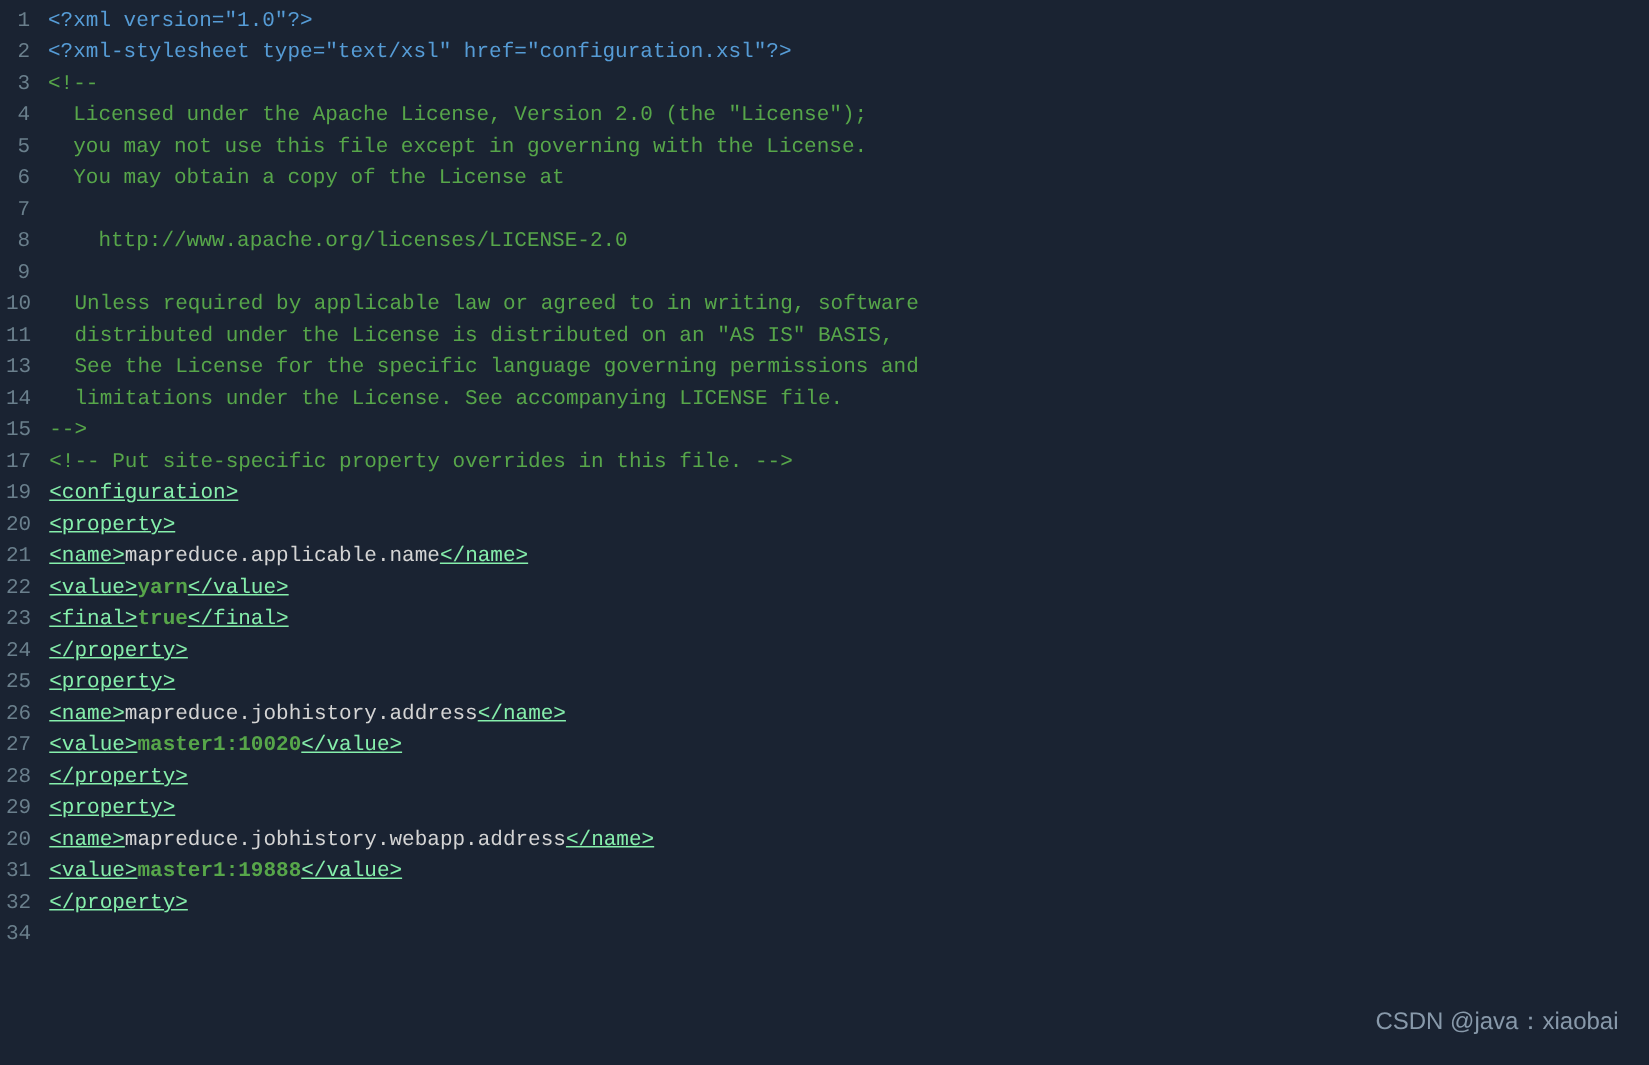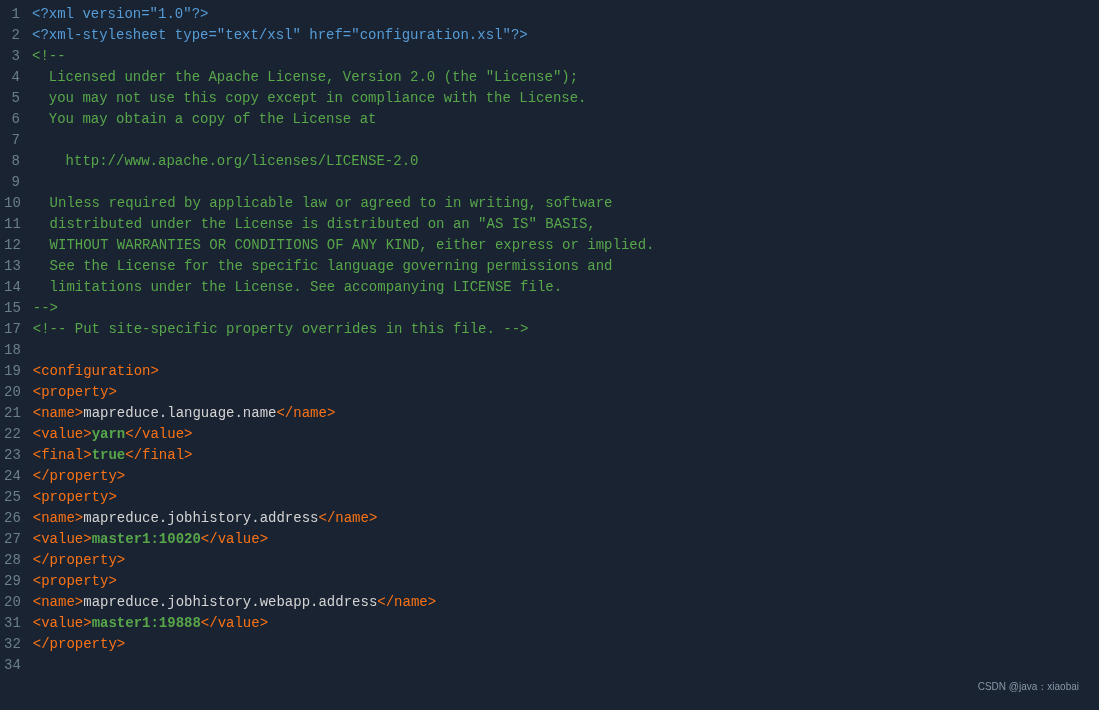--- a/index.html
+++ b/index.html
@@ -47,35 +47,35 @@
       flex: 1;
       white-space: pre;
     }
 
     
     .xml-decl { color: #569cd6; }
     .xml-pi { color: #569cd6; }
 
     
     .comment { color: #57a64a; }
-    .tag-open { color: #f97316; }
+    .tag-open { color: #86efac; text-decoration: underline; }
 
     
     .val-green { color: #57a64a; font-weight: bold; }
 
     
     .text-content { color: #d4d4d4; }
 
     .watermark {
       position: absolute;
       bottom: 16px;
       right: 20px;
       color: #8899aa;
       font-family: Arial, sans-serif;
-      font-size: 10px;
+      font-size: 16px;
     }
   </style>
 </head>
 <body>
 
 <div class="code-container" id="code-container">
 <div class="code-line">
       <span class="line-number">1</span>
       <span class="line-content"><span class="xml-decl">&lt;?xml version="1.0"?&gt;</span></span>
     </div>
@@ -86,21 +86,21 @@
     <div class="code-line">
       <span class="line-number">3</span>
       <span class="line-content"><span class="comment">&lt;!--</span></span>
     </div>
     <div class="code-line">
       <span class="line-number">4</span>
       <span class="line-content"><span class="comment">  Licensed under the Apache License, Version 2.0 (the "License");</span></span>
     </div>
     <div class="code-line">
       <span class="line-number">5</span>
-      <span class="line-content"><span class="comment">  you may not use this copy except in compliance with the License.</span></span>
+      <span class="line-content"><span class="comment">  you may not use this file except in governing with the License.</span></span>
     </div>
     <div class="code-line">
       <span class="line-number">6</span>
       <span class="line-content"><span class="comment">  You may obtain a copy of the License at</span></span>
     </div>
     <div class="code-line">
       <span class="line-number">7</span>
       <span class="line-content"><span class="comment"></span></span>
     </div>
     <div class="code-line">
@@ -113,54 +113,46 @@
     </div>
     <div class="code-line">
       <span class="line-number">10</span>
       <span class="line-content"><span class="comment">  Unless required by applicable law or agreed to in writing, software</span></span>
     </div>
     <div class="code-line">
       <span class="line-number">11</span>
       <span class="line-content"><span class="comment">  distributed under the License is distributed on an "AS IS" BASIS,</span></span>
     </div>
     <div class="code-line">
-      <span class="line-number">12</span>
-      <span class="line-content"><span class="comment">  WITHOUT WARRANTIES OR CONDITIONS OF ANY KIND, either express or implied.</span></span>
-    </div>
-    <div class="code-line">
       <span class="line-number">13</span>
       <span class="line-content"><span class="comment">  See the License for the specific language governing permissions and</span></span>
     </div>
     <div class="code-line">
       <span class="line-number">14</span>
       <span class="line-content"><span class="comment">  limitations under the License. See accompanying LICENSE file.</span></span>
     </div>
     <div class="code-line">
       <span class="line-number">15</span>
       <span class="line-content"><span class="comment">--&gt;</span></span>
     </div>
     <div class="code-line">
       <span class="line-number">17</span>
       <span class="line-content"><span class="comment">&lt;!-- Put site-specific property overrides in this file. --&gt;</span></span>
     </div>
     <div class="code-line">
-      <span class="line-number">18</span>
-      <span class="line-content"><span class="text-content"></span></span>
-    </div>
-    <div class="code-line">
       <span class="line-number">19</span>
       <span class="line-content"><span class="tag-open">&lt;configuration&gt;</span></span>
     </div>
     <div class="code-line">
       <span class="line-number">20</span>
       <span class="line-content"><span class="tag-open">&lt;property&gt;</span></span>
     </div>
     <div class="code-line">
       <span class="line-number">21</span>
-      <span class="line-content"><span class="tag-open">&lt;name&gt;</span><span class="text-content">mapreduce.language.name</span><span class="tag-open">&lt;/name&gt;</span></span>
+      <span class="line-content"><span class="tag-open">&lt;name&gt;</span><span class="text-content">mapreduce.applicable.name</span><span class="tag-open">&lt;/name&gt;</span></span>
     </div>
     <div class="code-line">
       <span class="line-number">22</span>
       <span class="line-content"><span class="tag-open">&lt;value&gt;</span><span class="val-green">yarn</span><span class="tag-open">&lt;/value&gt;</span></span>
     </div>
     <div class="code-line">
       <span class="line-number">23</span>
       <span class="line-content"><span class="tag-open">&lt;final&gt;</span><span class="val-green">true</span><span class="tag-open">&lt;/final&gt;</span></span>
     </div>
     <div class="code-line">

